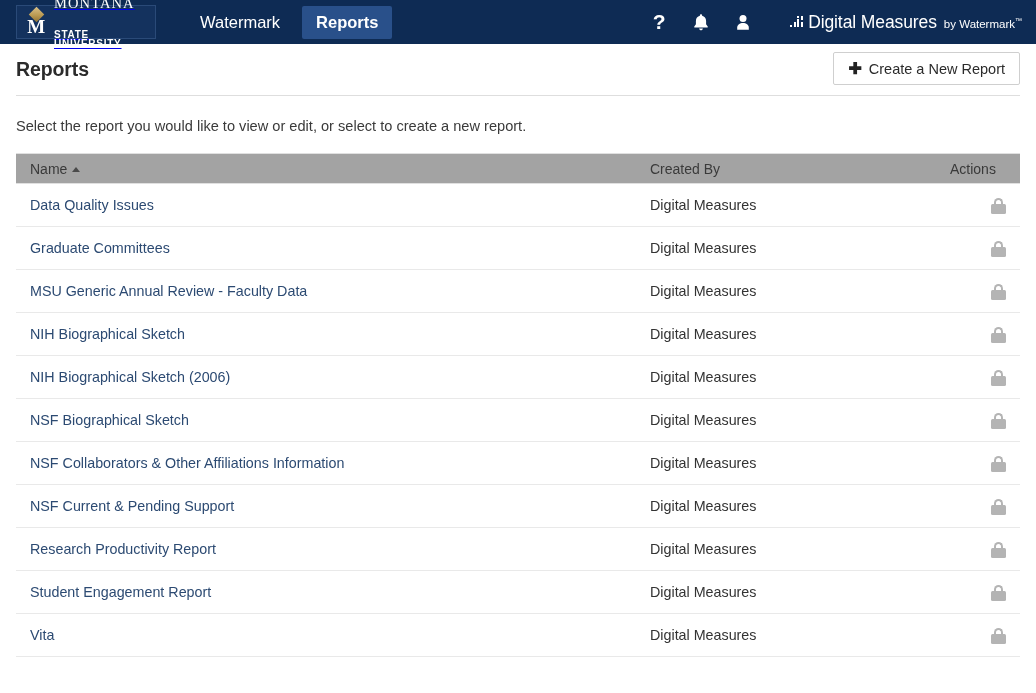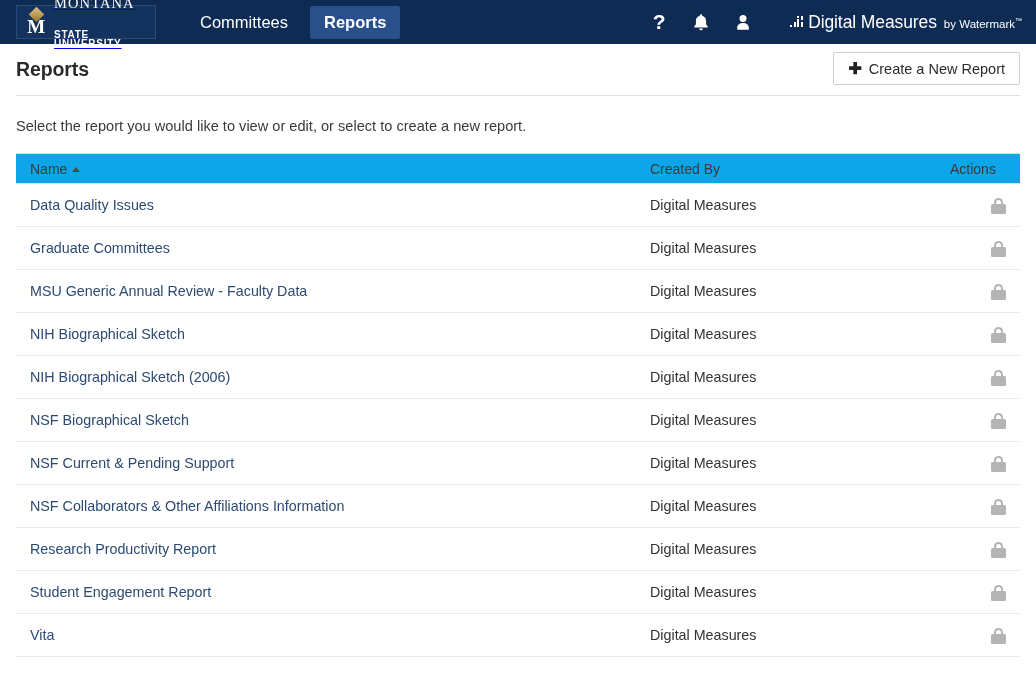--- a/index.html
+++ b/index.html
@@ -170,21 +170,21 @@
   }
 
   
   .table-wrap { padding: 0 16px; }
   table.reports {
     width: 100%;
     border-collapse: collapse;
     table-layout: fixed;
   }
   table.reports thead th {
-    background: #0ea5e9;
+    background: #a3a3a3;
     border-top: 1px solid #e0e0e0;
     border-bottom: 1px solid #e0e0e0;
     font-size: 14px;
     font-weight: normal;
     color: #3a3a3a;
     height: 30px;
     padding: 0 14px;
     text-align: left;
     vertical-align: middle;
   }
@@ -255,21 +255,21 @@
       <span class="diamond"></span>
       <span class="mletter">M</span>
     </span>
     <span class="msu-words">
       <span class="msu-montana">MONTANA</span>
       <span class="msu-state">STATE UNIVERSITY</span>
     </span>
   </a>
 
   <div class="nav-links">
-    <a class="nav-link" href="#">Committees</a>
+    <a class="nav-link" href="#">Watermark</a>
     <a class="nav-link active" href="#">Reports</a>
   </div>
 
   <div class="nav-right">
     <div class="nav-icon help">?</div>
 
     <div class="nav-icon">
       <svg width="18" height="19" viewBox="0 0 18 19" aria-hidden="true">
         <path fill="#ffffff" d="M9 1.2c-.6 0-1.1.5-1.1 1.1v.5C5.5 3.3 3.9 5.4 3.9 7.9v3.3L2.3 13.6c-.3.4 0 1 .5 1h12.4c.5 0 .8-.6.5-1l-1.6-2.4V7.9c0-2.5-1.6-4.6-4-5.1v-.5c0-.6-.5-1.1-1.1-1.1z"></path>
         <path fill="#ffffff" d="M7.1 15.5c.1 1 1 1.8 1.9 1.8s1.8-.8 1.9-1.8H7.1z"></path>
@@ -345,26 +345,26 @@
           <td class="name"><a href="#">NIH Biographical Sketch (2006)</a></td>
           <td class="created">Digital Measures</td>
           <td class="actions"><span class="lock-icon"><span class="shackle"></span><span class="body"></span></span></td>
         </tr>
         <tr>
           <td class="name"><a href="#">NSF Biographical Sketch</a></td>
           <td class="created">Digital Measures</td>
           <td class="actions"><span class="lock-icon"><span class="shackle"></span><span class="body"></span></span></td>
         </tr>
         <tr>
+          <td class="name"><a href="#">NSF Collaborators &amp; Other Affiliations Information</a></td>
+          <td class="created">Digital Measures</td>
+          <td class="actions"><span class="lock-icon"><span class="shackle"></span><span class="body"></span></span></td>
+        </tr>
+        <tr>
           <td class="name"><a href="#">NSF Current &amp; Pending Support</a></td>
-          <td class="created">Digital Measures</td>
-          <td class="actions"><span class="lock-icon"><span class="shackle"></span><span class="body"></span></span></td>
-        </tr>
-        <tr>
-          <td class="name"><a href="#">NSF Collaborators &amp; Other Affiliations Information</a></td>
           <td class="created">Digital Measures</td>
           <td class="actions"><span class="lock-icon"><span class="shackle"></span><span class="body"></span></span></td>
         </tr>
         <tr>
           <td class="name"><a href="#">Research Productivity Report</a></td>
           <td class="created">Digital Measures</td>
           <td class="actions"><span class="lock-icon"><span class="shackle"></span><span class="body"></span></span></td>
         </tr>
         <tr>
           <td class="name"><a href="#">Student Engagement Report</a></td>

